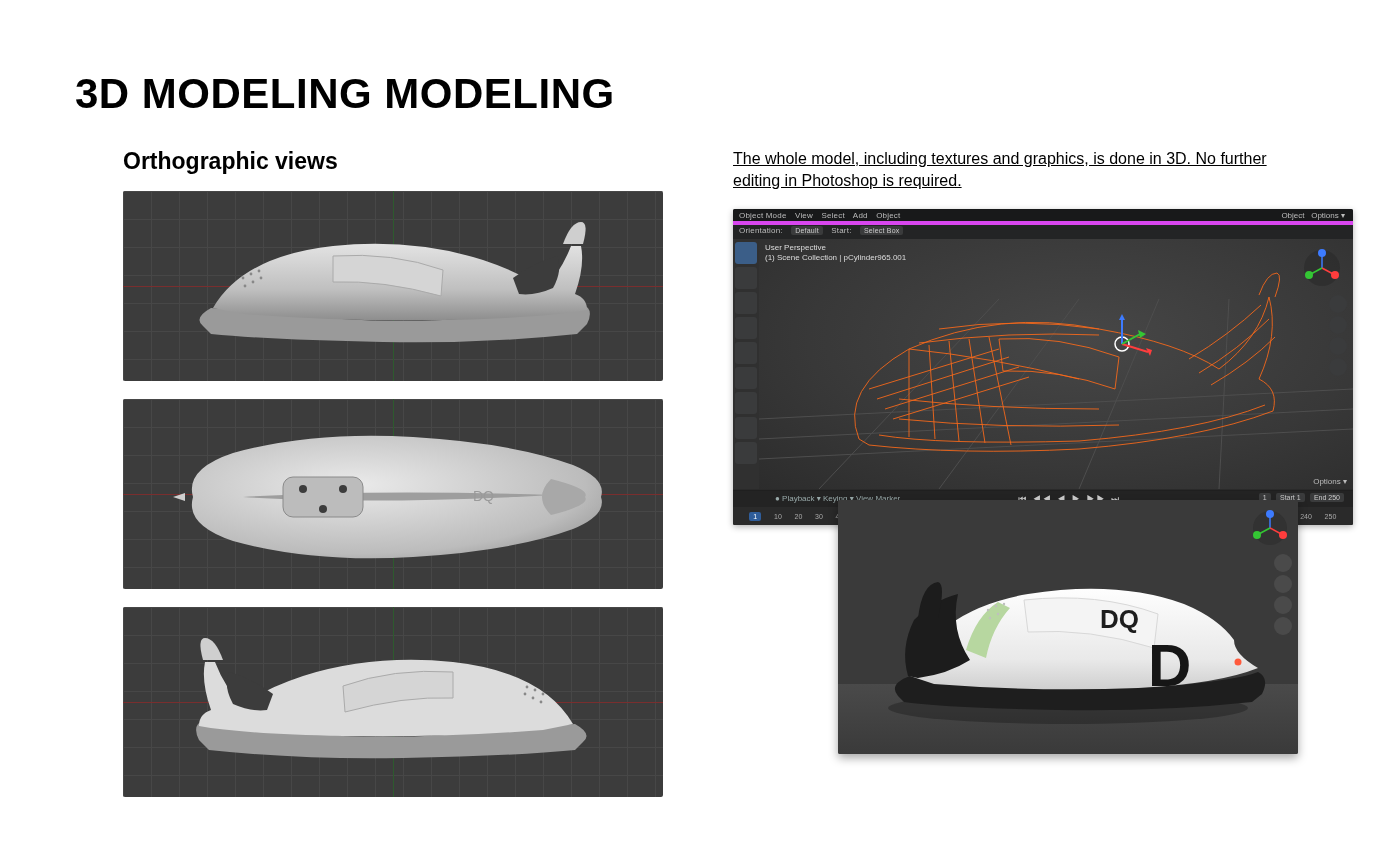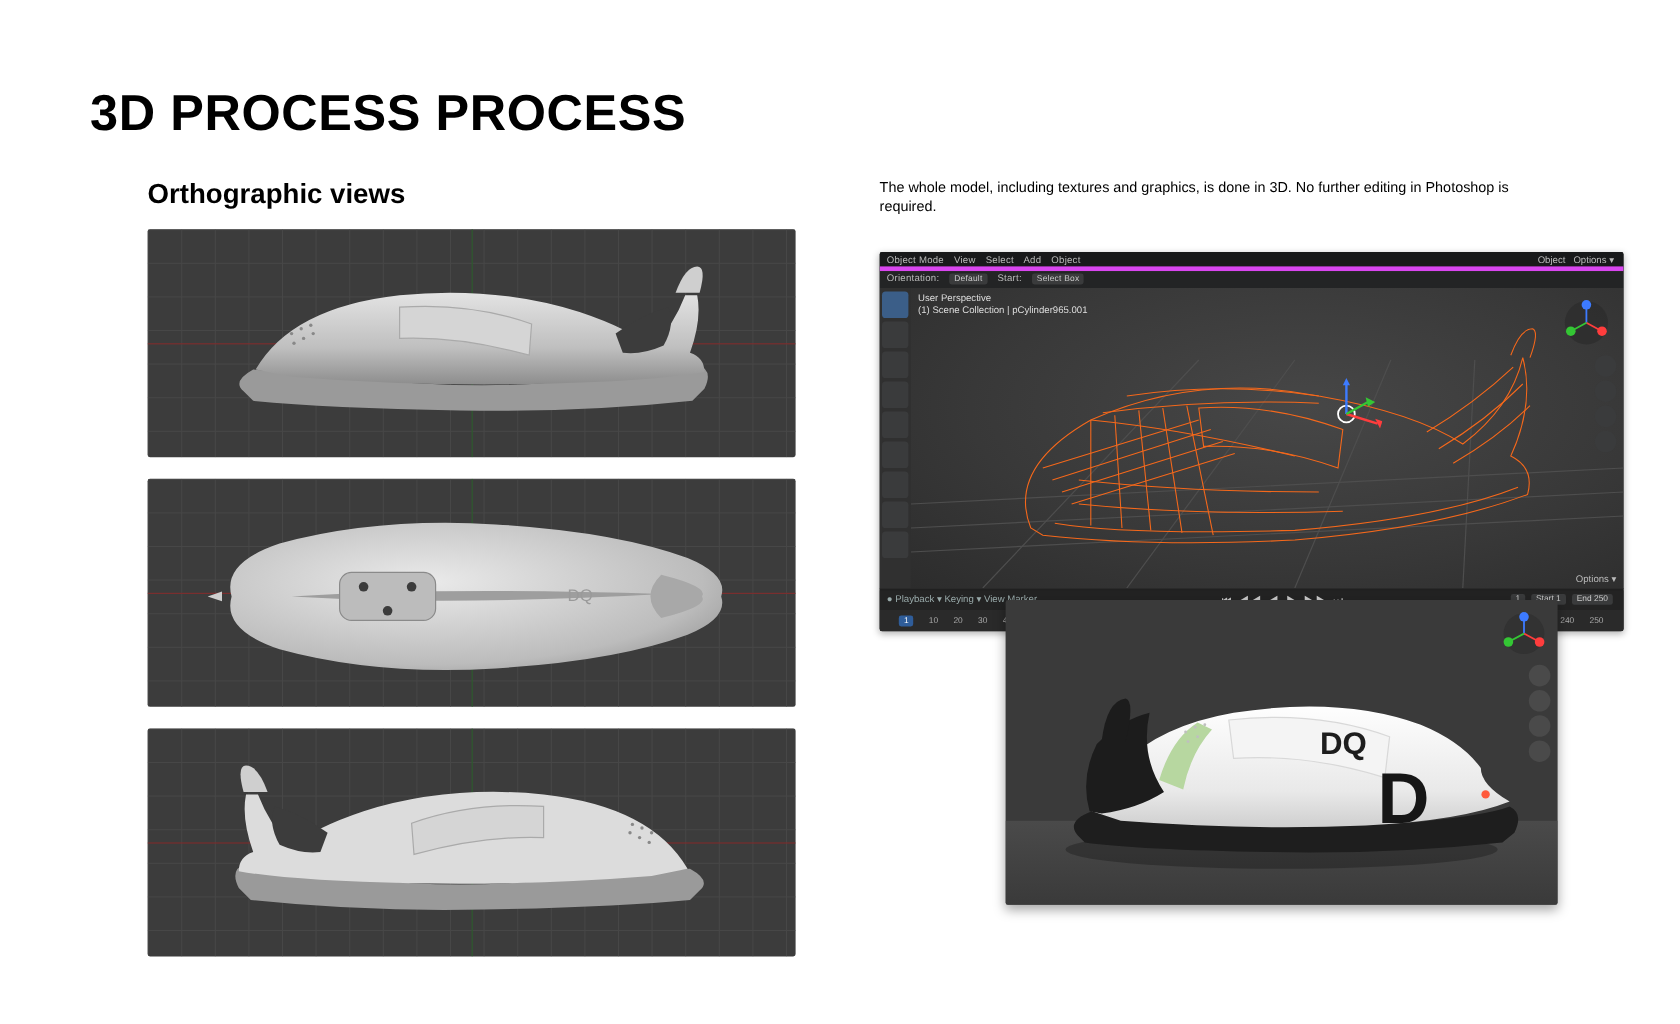--- a/index.html
+++ b/index.html
@@ -3,21 +3,21 @@
 <meta charset="utf-8">
 <style>
   * { box-sizing: border-box; margin: 0; padding: 0; }
   html, body { width: 1400px; height: 853px; background: #ffffff; font-family: "Helvetica Neue", Helvetica, Arial, sans-serif; color: #000; overflow: hidden; }
   .page { position: relative; width: 1400px; height: 853px; padding: 70px 75px 20px 75px; }
   h1 { font-size: 42px; font-weight: 800; letter-spacing: 0.5px; font-stretch: condensed; }
   .columns { display: flex; gap: 70px; margin-top: 30px; padding-left: 48px; }
   .col-left { width: 550px; }
   .col-right { width: 620px; }
   h2 { font-size: 23px; font-weight: 700; font-stretch: condensed; margin-bottom: 16px; }
-  .desc { font-size: 12px; line-height: 1.35; margin-bottom: 30px; max-width: 560px; }
+  .desc { font-size: 16px; line-height: 1.35; margin-bottom: 18px; max-width: 560px; text-decoration: underline; }
 
   
   .ortho { width: 540px; height: 190px; background: #3c3c3c; margin-bottom: 18px; position: relative; overflow: hidden; border-radius: 2px; }
   .grid { position: absolute; inset: 0; background-image:
       linear-gradient(#4a4a4a 1px, transparent 1px),
       linear-gradient(90deg, #4a4a4a 1px, transparent 1px);
     background-size: 28px 28px; opacity: 0.8; }
   .axis-x { position: absolute; left:0; right:0; height:1px; background:#7a2e2e; top:50%; }
   .axis-y { position: absolute; top:0; bottom:0; width:1px; background:#2e5a2e; left:50%; }
   .shoe-side { position:absolute; left:50%; top:50%; transform:translate(-50%,-50%); width:420px; height:140px; }
@@ -46,29 +46,29 @@
   
   .manip { position:absolute; left:56%; top:30%; width:60px; height:60px; }
 
   
   .render { position:absolute; top:500px; left:838px; width:460px; height:254px; background:#3a3a3a; border-radius:2px; box-shadow: 0 4px 10px rgba(0,0,0,0.35); overflow:hidden; }
   .render .floor { position:absolute; bottom:0; left:0; right:0; height:70px; background:linear-gradient(#4a4a4a,#3a3a3a); }
   .render .gizmo2 { position:absolute; top:8px; right:8px; width:40px; height:40px; }
   .render .sidetools2 { position:absolute; top:54px; right:6px; display:flex; flex-direction:column; gap:3px; }
   .render .st { width:18px; height:18px; background:#4a4a4a; border-radius:50%; }
 
-  .tl-label { color:#9aa; font-size:8px; }
+  .tl-label { color:#9aa; font-size:8px;margin-left:36px; }
   .chip { display:inline-block; background:#3a3b3c; color:#ccc; font-size:7px; padding:1px 4px; border-radius:2px; margin-right:3px; }
   .blue-chip { background:#2f5d9a; color:#fff; font-size:7px; padding:1px 4px; border-radius:2px; display:inline-block; }
 </style>
 </head>
 <body>
 
 <div class="page">
-  <h1>3D PROCESS PROCESS</h1>
+  <h1>3D MODELING MODELING</h1>
 
   <div class="columns">
 
     <div class="col-left">
       <h2>Orthographic views</h2>
 
       <div class="ortho">
         <div class="grid"></div>
           <div class="axis-x"></div>
           <div class="axis-y"></div>

